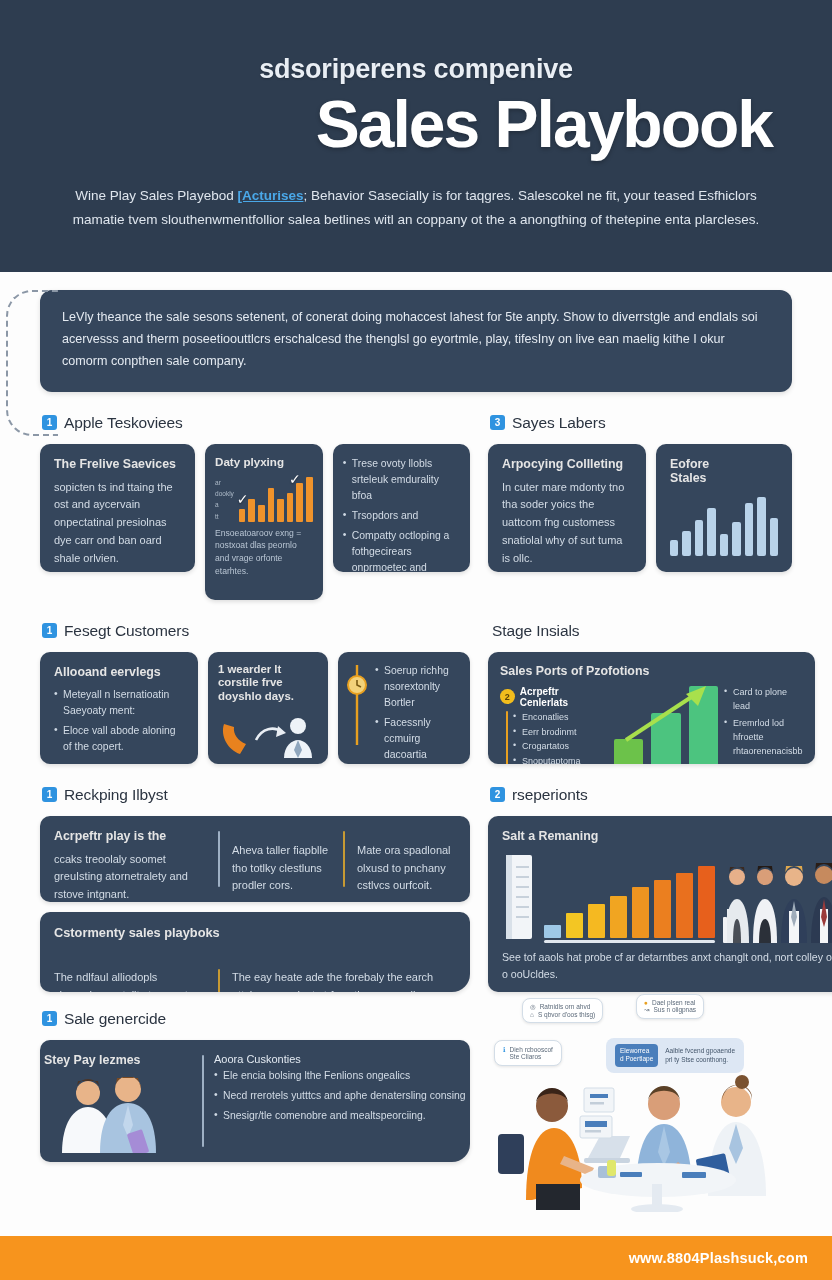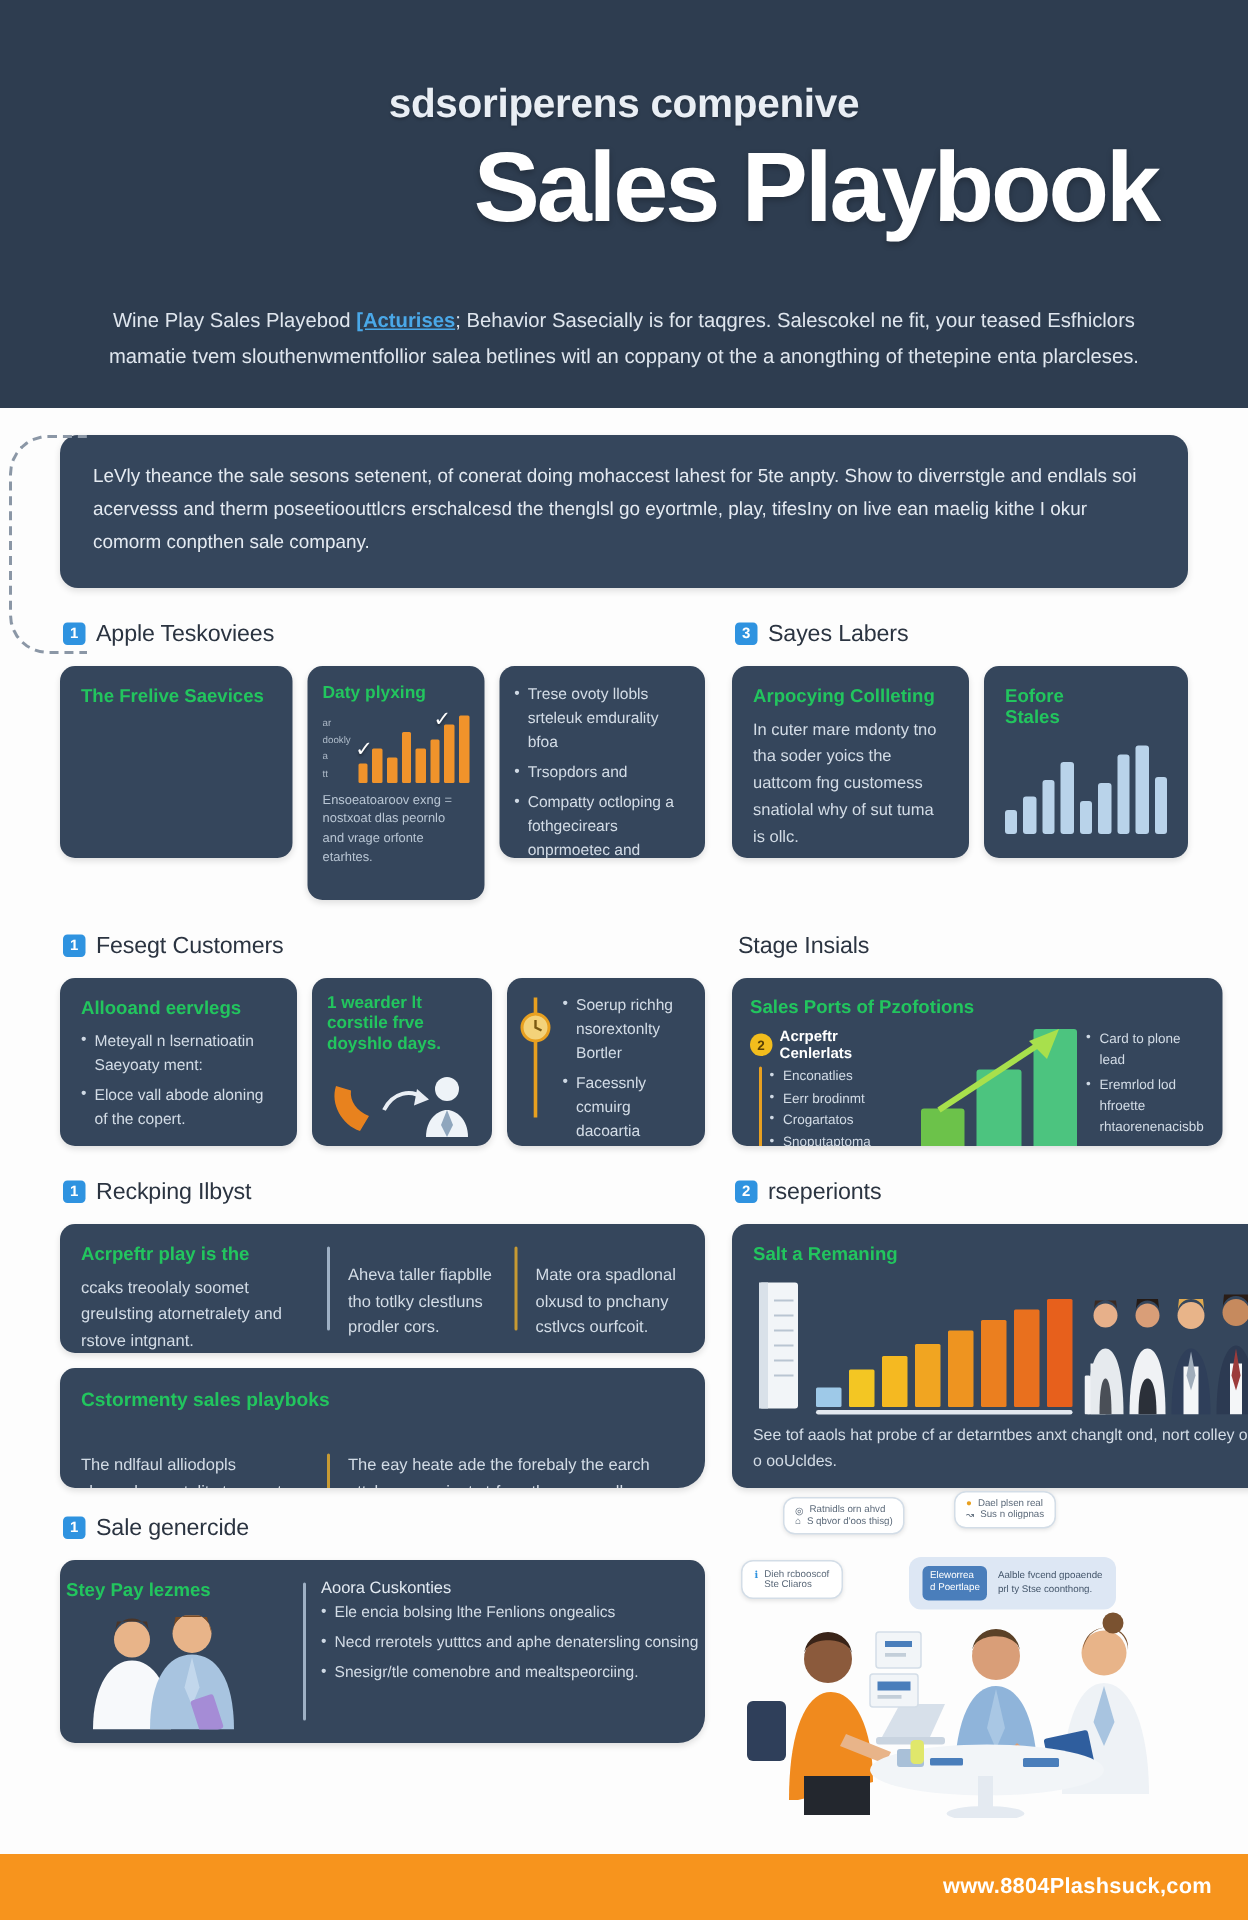--- a/index.html
+++ b/index.html
@@ -34,21 +34,21 @@
     line-height: 1.02;
     letter-spacing: -2px;
     margin-top: 6px;
     text-shadow: 0 2px 4px rgba(0,0,0,.25);
     text-align: right;
   }
   .header-sub {
     color: #dfe6ee;
     font-size: 13.5px;
     line-height: 1.72;
-    margin: 44px auto 0 auto;
+    margin: 26px auto 0 auto;
     max-width: 700px;
   }
   .header-sub .hl { color: #4aa8e8; font-weight: 700; text-decoration: underline; }
 
   
   .body-wrap { position: relative; padding: 18px 40px 0 40px; }
 
   .dashed-connector {
     position: absolute;
     left: 6px; top: 18px;
@@ -98,21 +98,21 @@
     border-radius: 10px;
     padding: 13px 14px;
     color: #dde5ee;
     box-shadow: 0 2px 4px rgba(0,0,0,.12);
     position: relative;
     overflow: hidden;
   }
   .card h4 {
     font-size: 12.4px;
     font-weight: 700;
-    color: #22c55e;
+    color: #e5e5e5;
     margin-bottom: 6px;
     line-height: 1.28;
   }
   .card p { font-size: 11px; line-height: 1.62; color: #d3dce6; }
   .card ul { list-style: none; }
   .card ul li {
     font-size: 10.4px; line-height: 1.55; color: #d3dce6;
     padding-left: 9px; position: relative; margin-bottom: 4px;
   }
   .card ul li::before {
@@ -181,20 +181,21 @@
 
     <div class="cols">
       <div class="col-left">
         <div class="section-head">
           <div class="badge">1</div>
           <div class="section-title">Apple Teskoviees</div>
         </div>
         <div class="card-row">
           <div class="card" style="width:158px;height:128px">
             <h4>The Frelive Saevices</h4>
+            <p>sopicten ts ind ttaing the ost and aycervain onpectatinal presiolnas dye carr ond ban oard shale orlvien.</p>
           </div>
 
           <div class="card" style="width:120px;height:156px;padding:11px 10px">
             <h4 style="font-size:11.6px">Daty plyxing</h4>
             <div class="chart-box" style="display:flex;gap:5px;margin-top:2px">
               <div style="display:flex;flex-direction:column;justify-content:space-between;height:46px;padding-top:2px">
                 <span class="axis-lab">ar</span>
                 <span class="axis-lab">dookly</span>
                 <span class="axis-lab">a</span>
                 <span class="axis-lab">tt</span>

